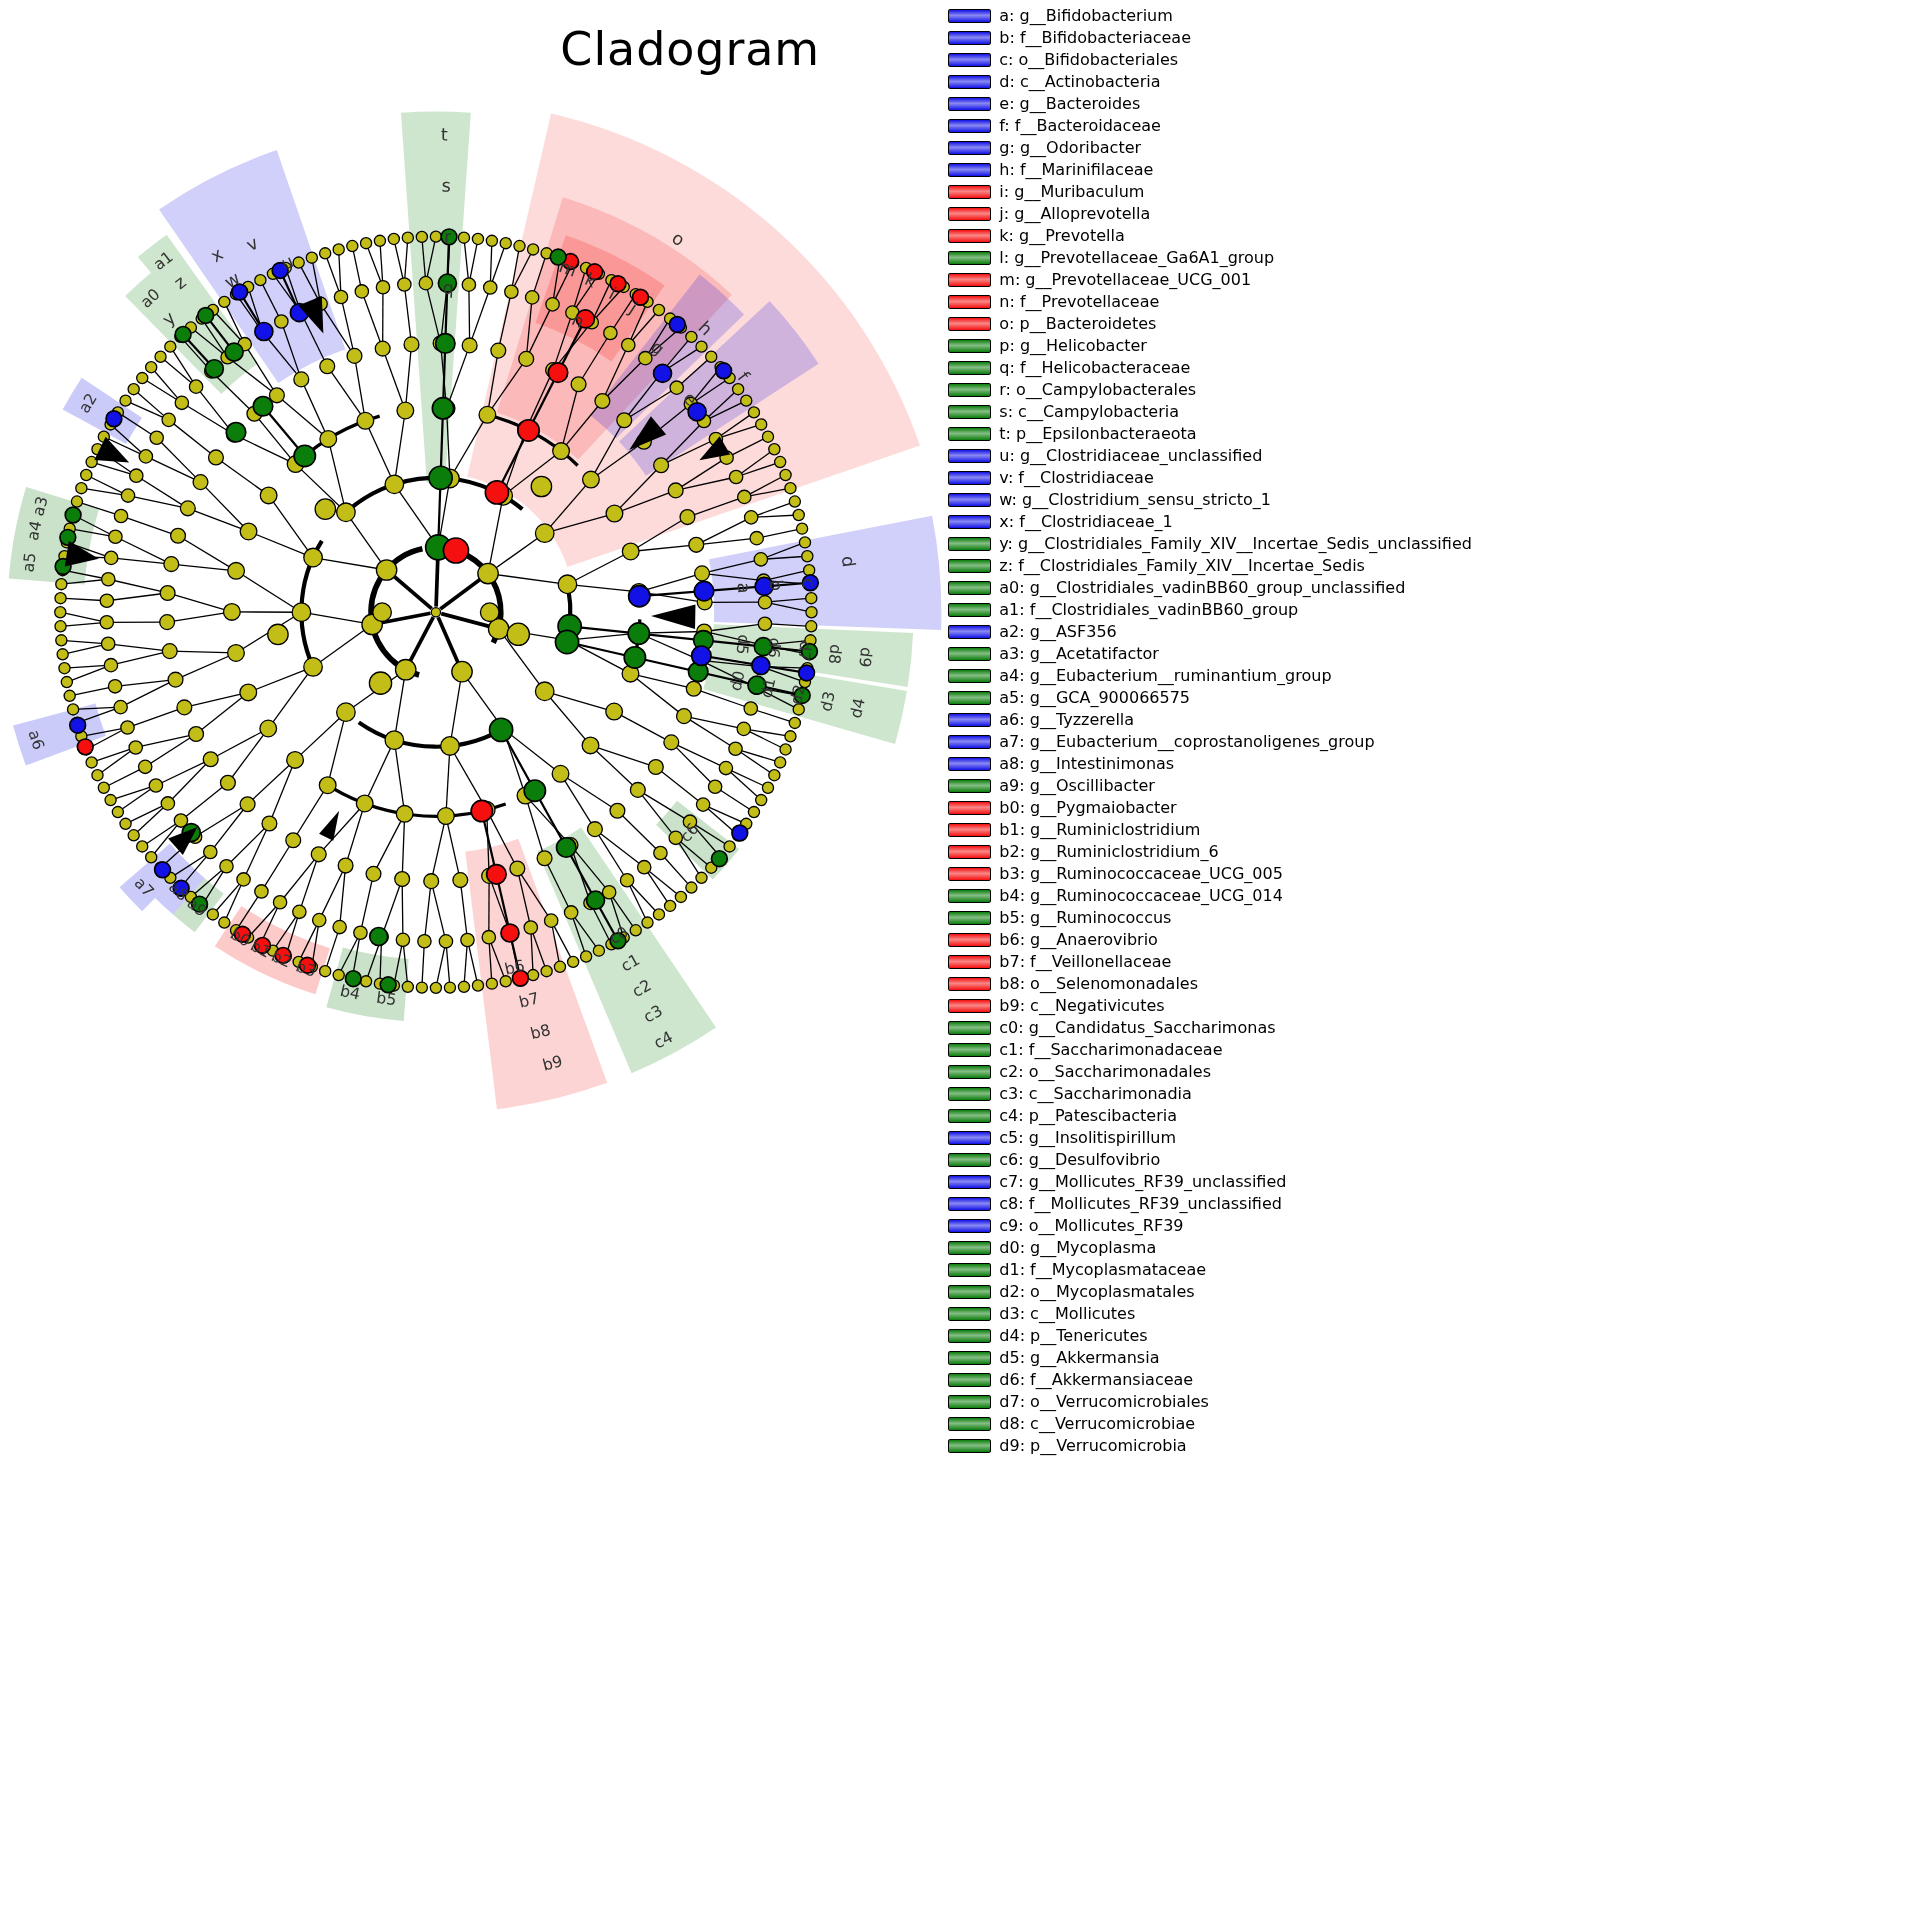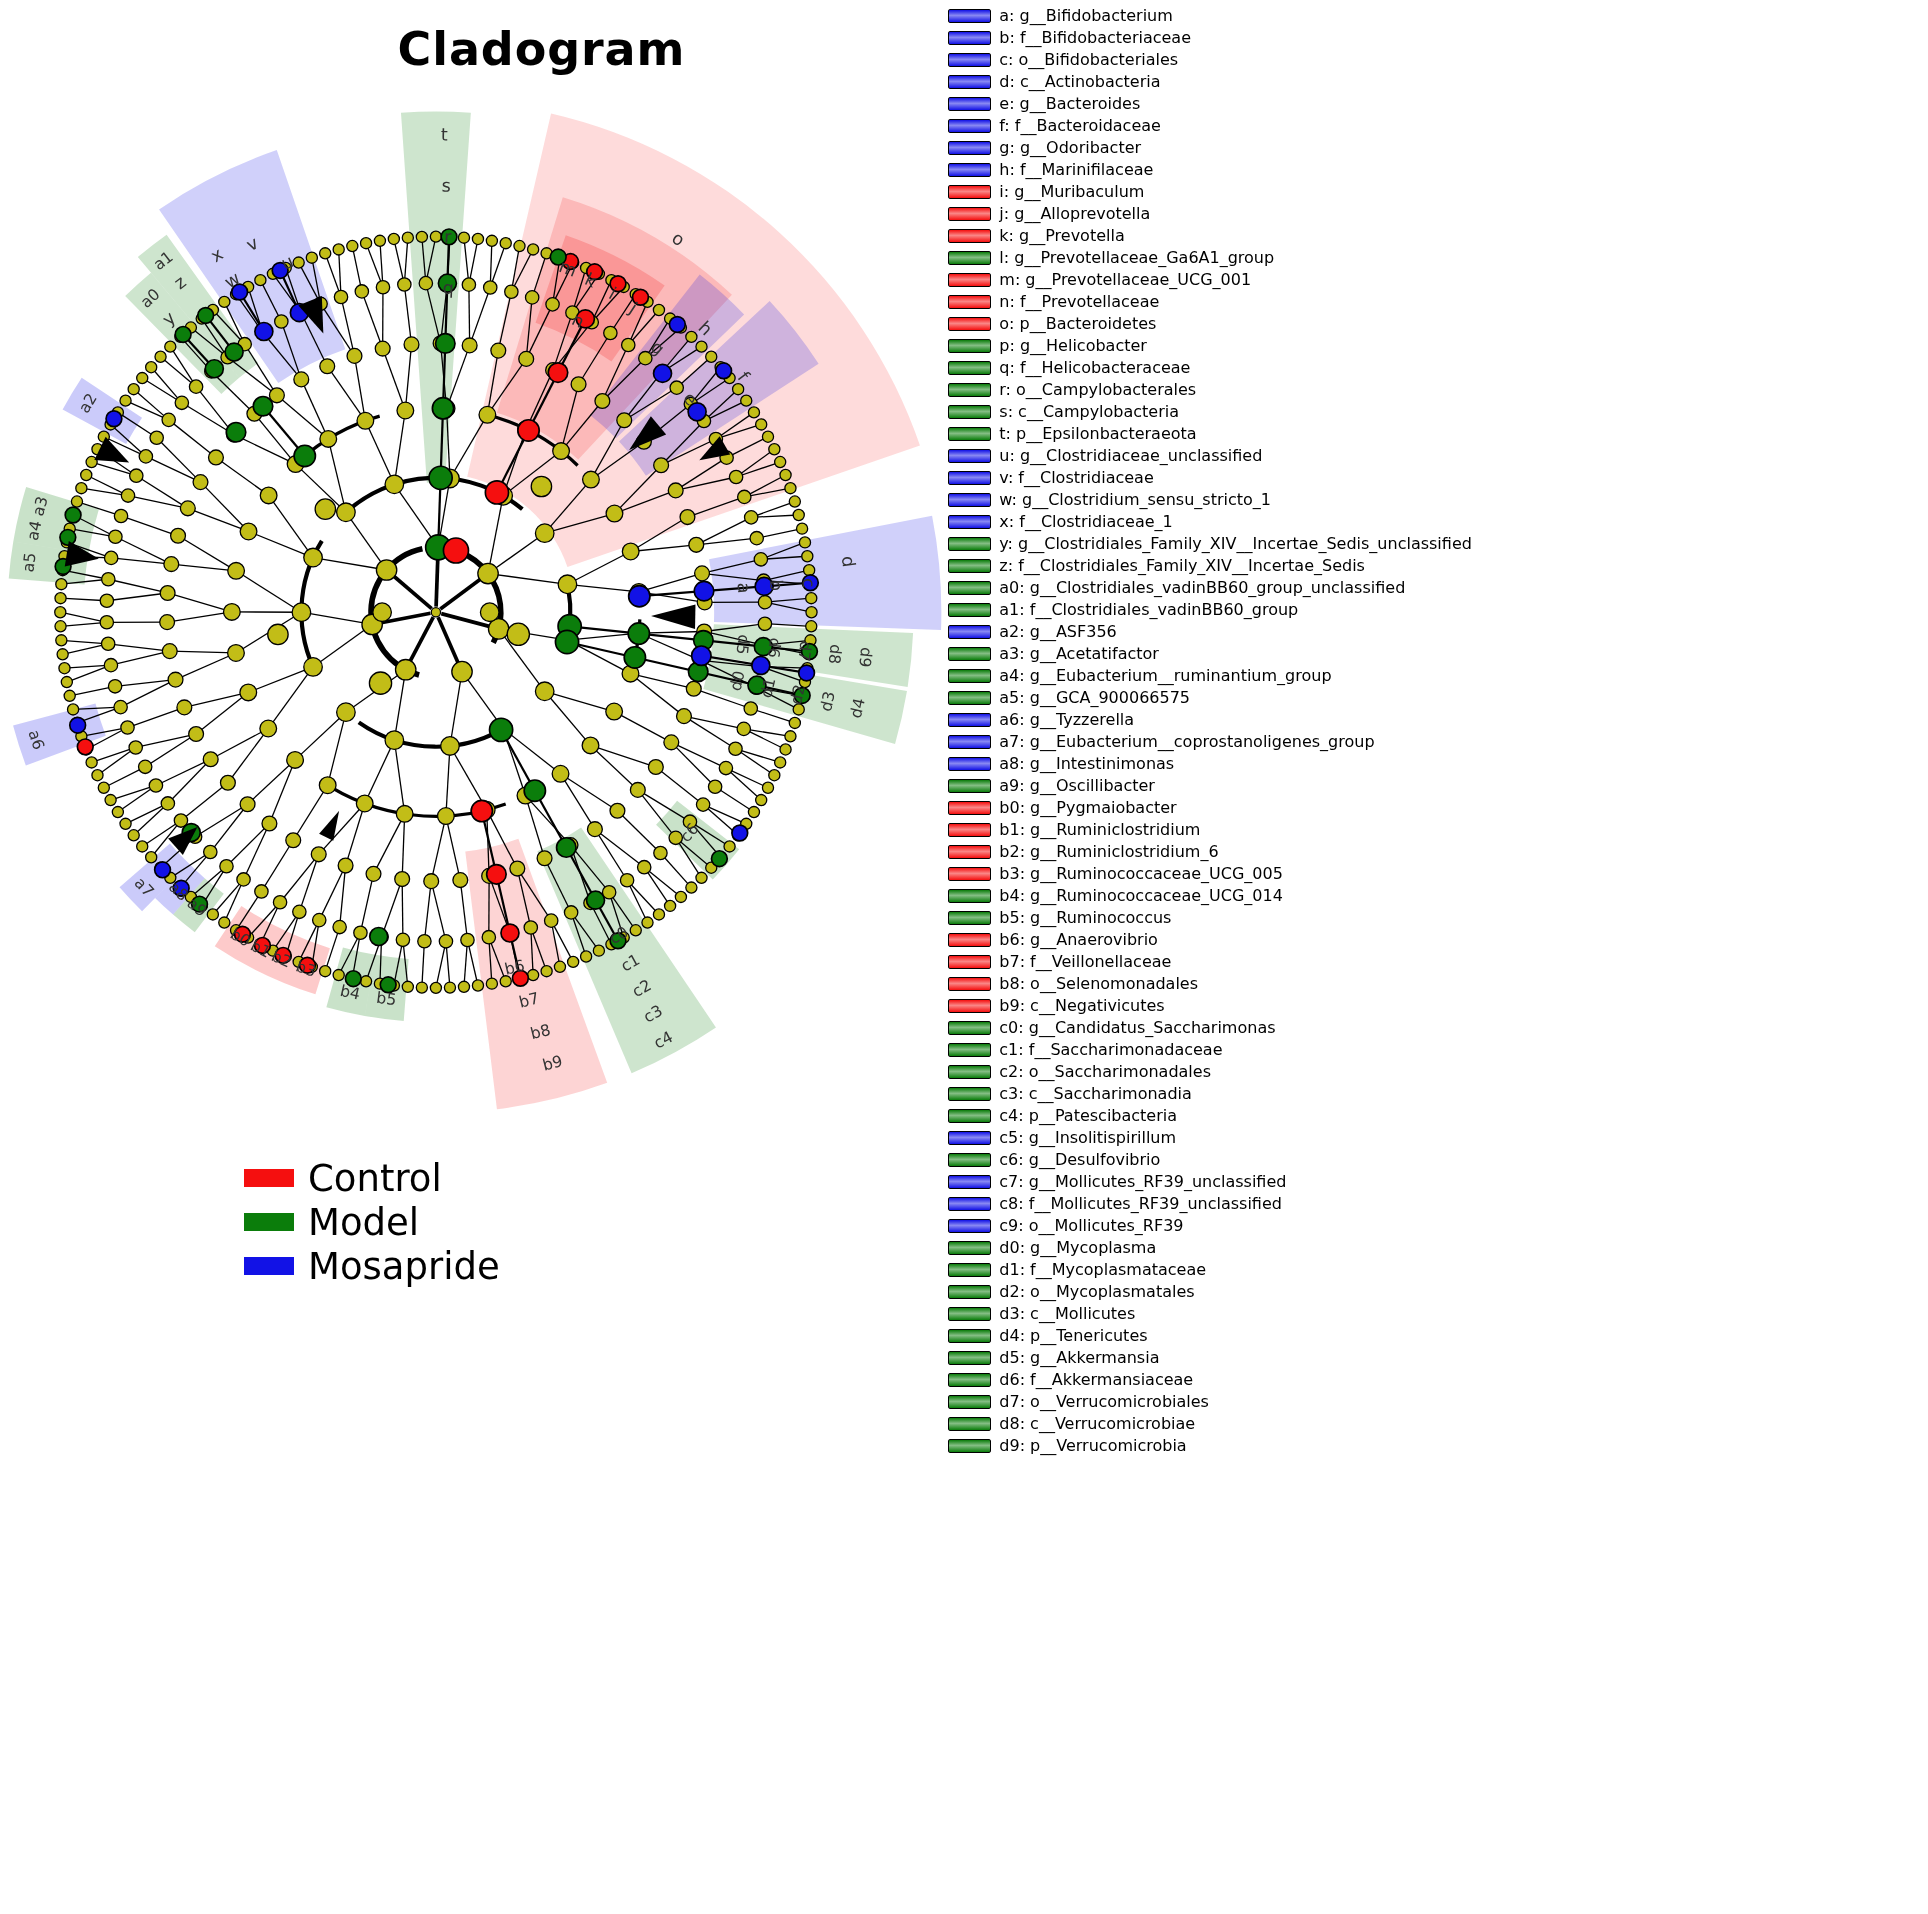--- a/index.html
+++ b/index.html
@@ -1,19 +1,19 @@
 <!DOCTYPE html>
 <html style="font-size:15px"><head>
 <meta charset="utf-8">
 <style>
   html,body{margin:0;padding:0;background:#fff;}
   .page{position:relative;width:1928px;height:1915px;background:#fff;overflow:hidden;
         font-family:"DejaVu Sans","Liberation Sans",sans-serif;color:#000;}
-  .title{position:absolute;left:263px;top:22px;width:557px;text-align:center;
-         font-size:46px;font-weight:700;letter-spacing:0.9px;}
+  .title{position:absolute;left:263px;top:22px;width:557px;text-align:right;
+         font-size:46px;font-weight:400;letter-spacing:0.9px;}
   #clado{position:absolute;left:0;top:0;width:946px;height:1141px;}
   #clado text{font-family:"DejaVu Sans","Liberation Sans",sans-serif;}
   .group-legend{position:absolute;left:244px;top:1156px;}
   .group-row{display:flex;align-items:center;height:44px;}
   .group-swatch{width:50px;height:18.6px;margin-right:14px;}
   .group-label{font-size:37px;line-height:1;}
   .taxa-legend{position:absolute;left:948px;top:5px;}
   .taxa-row{display:flex;align-items:center;height:22px;}
   .taxa-swatch{width:43px;height:14px;border:1.9px solid #000;border-radius:1.9px;
                box-sizing:border-box;margin-right:8.3px;flex:none;}
@@ -983,34 +983,20 @@
         <text x="250.55060281930156" y="301.89113097128126" text-anchor="middle" dominant-baseline="central" fill="#333" font-size="19" transform="rotate(328.5 250.55060281930156 301.89113097128126)">w</text>
         <text x="233.83064874839118" y="274.6066457119503" text-anchor="middle" dominant-baseline="central" fill="#333" font-size="19" transform="rotate(328.5 233.83064874839118 274.6066457119503)">x</text>
         <text x="271.8881709792446" y="262.64914344870107" text-anchor="middle" dominant-baseline="central" fill="#333" font-size="19" transform="rotate(333.5 271.8881709792446 262.64914344870107)">v</text>
         <text x="309.80023731939735" y="282.5930100844996" text-anchor="middle" dominant-baseline="central" fill="#333" font-size="19" transform="rotate(337 309.80023731939735 282.5930100844996)">u</text>
         <text x="483.435733180632" y="310.2579792562826" text-anchor="middle" dominant-baseline="central" fill="#333" font-size="19" transform="rotate(2.2 483.435733180632 310.2579792562826)">q</text>
         <text x="482.72135742664193" y="255.1998430518787" text-anchor="middle" dominant-baseline="central" fill="#333" font-size="19" transform="rotate(1.8 482.72135742664193 255.1998430518787)">r</text>
         <text x="481.2388019502205" y="200.1373147006558" text-anchor="middle" dominant-baseline="central" fill="#333" font-size="19" transform="rotate(1.4 481.2388019502205 200.1373147006558)">s</text>
         <text x="478.987989315201" y="145.07843699445846" text-anchor="middle" dominant-baseline="central" fill="#333" font-size="19" transform="rotate(1 478.987989315201 145.07843699445846)">t</text>
       </g>
     </svg>
-  <div class="group-legend" id="group-legend">
-      <div class="group-row">
-        <div class="group-swatch" style="background: rgb(245, 15, 15);"></div>
-        <span class="group-label">Control</span>
-      </div>
-      <div class="group-row">
-        <div class="group-swatch" style="background: rgb(11, 125, 11);"></div>
-        <span class="group-label">Model</span>
-      </div>
-      <div class="group-row">
-        <div class="group-swatch" style="background: rgb(18, 18, 230);"></div>
-        <span class="group-label">Mosapride</span>
-      </div>
-    </div>
   <div class="taxa-legend" id="taxa-legend">
       <div class="taxa-row">
         <div class="taxa-swatch" style="background: linear-gradient(rgb(18, 18, 230) 0%, rgb(137, 137, 243) 45%, rgb(18, 18, 230) 100%);"></div>
         <span class="taxa-label">a: g__Bifidobacterium</span>
       </div>
       <div class="taxa-row">
         <div class="taxa-swatch" style="background: linear-gradient(rgb(18, 18, 230) 0%, rgb(137, 137, 243) 45%, rgb(18, 18, 230) 100%);"></div>
         <span class="taxa-label">b: f__Bifidobacteriaceae</span>
       </div>
       <div class="taxa-row">

